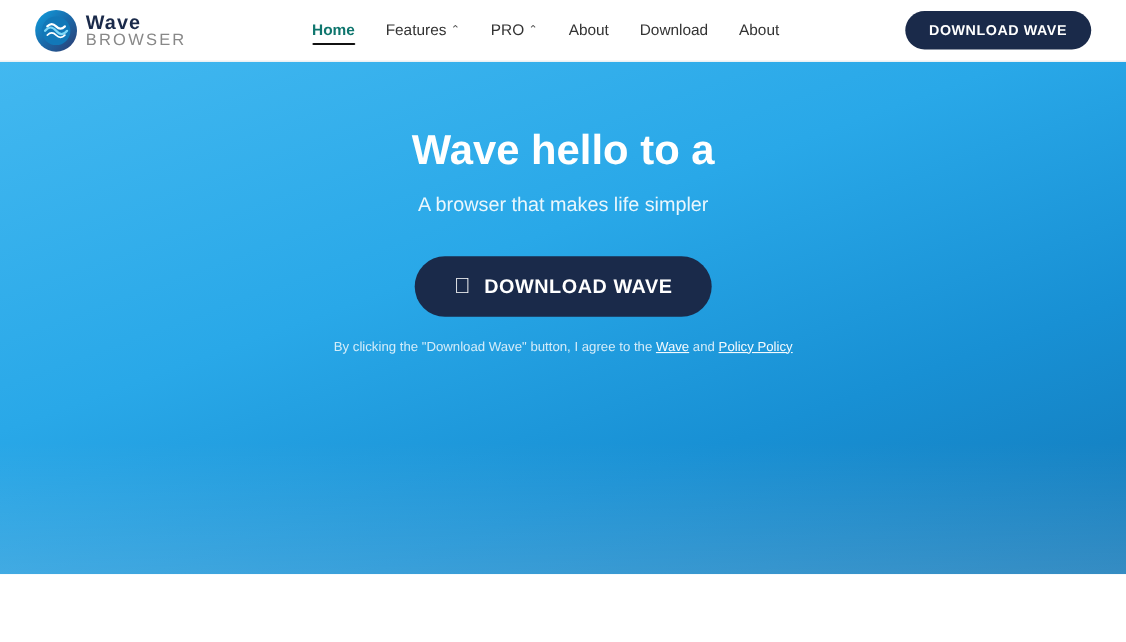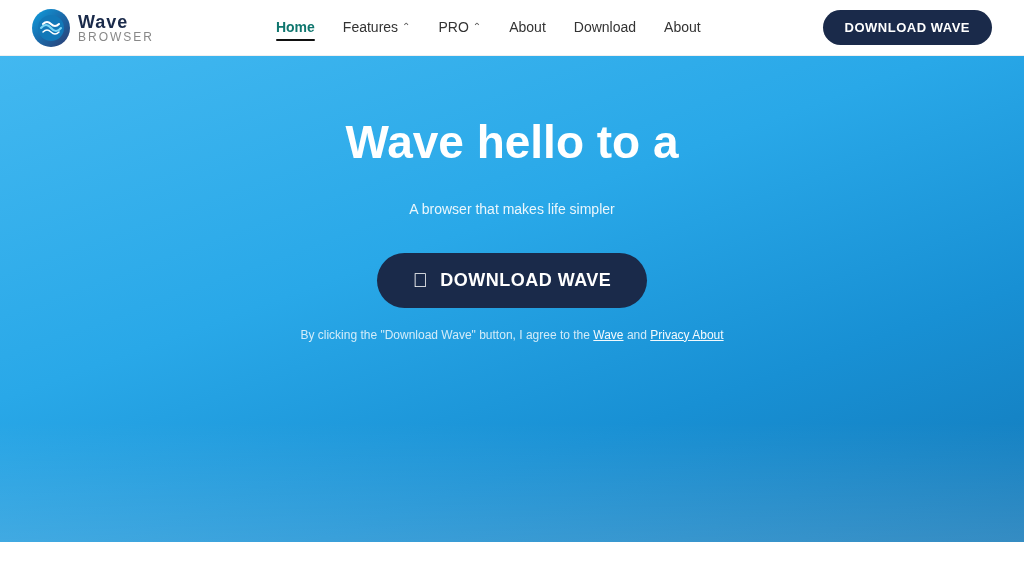--- a/index.html
+++ b/index.html
@@ -13,21 +13,21 @@
     }
     .logo { display: flex; align-items: center; gap: 8px; }
     .logo-icon {
       width: 38px; height: 38px; border-radius: 50%; overflow: hidden;
       background: linear-gradient(135deg, #0fa0e0 0%, #1a6aaa 50%, #2e3a6e 100%);
       display: flex; align-items: center; justify-content: center;
     }
     .logo-icon svg { width: 28px; height: 28px; }
     .logo-text { display: flex; flex-direction: column; line-height: 1; }
     .logo-wave { font-size: 18px; font-weight: 800; color: #1a2a4a; letter-spacing: 1px; }
-    .logo-browser { font-size: 12px; font-weight: 500; color: #888; letter-spacing: 2px; text-transform: uppercase; }
+    .logo-browser { font-size: 15px; font-weight: 500; color: #888; letter-spacing: 2px; text-transform: uppercase; }
 
     .nav-links { display: flex; align-items: center; gap: 28px; }
     .nav-item {
       font-size: 14px; font-weight: 400; color: #333; cursor: pointer;
       display: flex; align-items: center; gap: 4px; position: relative; padding-bottom: 2px;
     }
     .nav-item.active { color: #0f766e; font-weight: 600; }
     .nav-item.active::after {
       content: ''; position: absolute; bottom: -4px; left: 0; right: 0;
       height: 2px; background: #111; border-radius: 2px;
@@ -45,25 +45,25 @@
       background: linear-gradient(160deg, #42b8f0 0%, #29a8e8 40%, #1890d4 70%, #1278b8 100%);
       padding: 60px 20px 200px;
       text-align: center; position: relative; overflow: hidden;
     }
     .hero::before {
       content: '';
       position: absolute; bottom: 0; left: 0; right: 0; height: 120px;
       background: linear-gradient(to bottom, transparent, rgba(255,255,255,0.15));
     }
     .hero h1 {
-      font-size: 46px; font-weight: 800; color: #fff; line-height: 1.15;
-      margin-bottom: 32px; max-width: 600px; margin-left: auto; margin-right: auto;
+      font-size: 38px; font-weight: 800; color: #fff; line-height: 1.15;
+      margin-bottom: 16px; max-width: 600px; margin-left: auto; margin-right: auto;
     }
     .hero-subtitle {
-      font-size: 14px; color: rgba(255,255,255,0.9); margin-bottom: 36px; font-weight: 400;
+      font-size: 18px; color: rgba(255,255,255,0.9); margin-bottom: 36px; font-weight: 400;
     }
     .download-btn-hero {
       display: inline-flex; align-items: center; gap: 12px;
       background: #1a2a4a; color: #fff; border: none; border-radius: 32px;
       padding: 16px 36px; font-size: 18px; font-weight: 700; cursor: pointer;
       letter-spacing: 0.5px; margin-bottom: 20px;
     }
     .apple-icon { font-size: 20px; }
     .hero-legal {
       font-size: 12px; color: rgba(255,255,255,0.8);
@@ -120,21 +120,21 @@
   </h1>
   <p class="hero-subtitle">A browser that makes life simpler</p>
   <button class="download-btn-hero">
     <span class="apple-icon"></span>
     <span>DOWNLOAD WAVE</span>
   </button>
   <p class="hero-legal">
     <span>By clicking the "Download Wave" button, I agree to the</span>
     <a>Wave</a>
     <span>and</span>
-    <a>Privacy About</a>
+    <a>Policy Policy</a>
   </p>
 </section>
 
 <div class="cards-strip">
 
   
   
 
   
   

